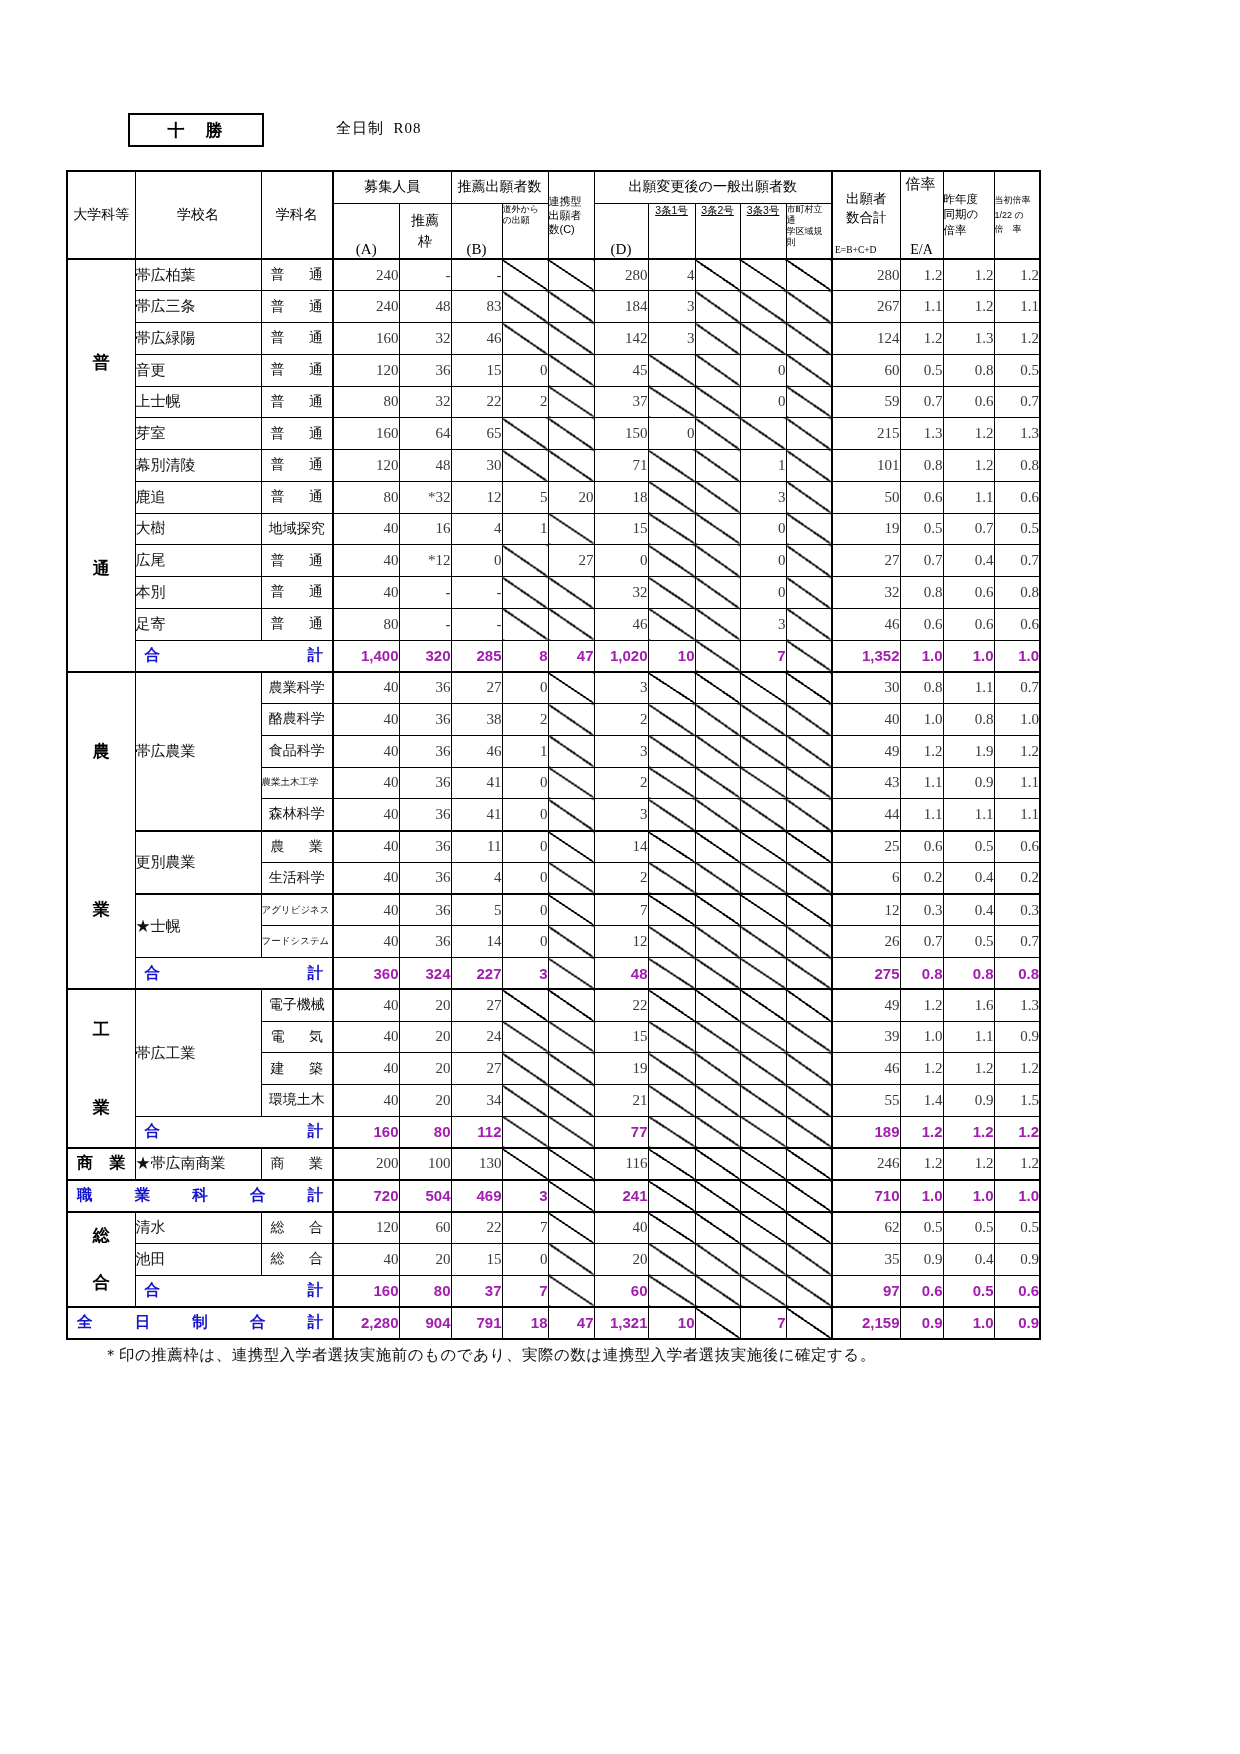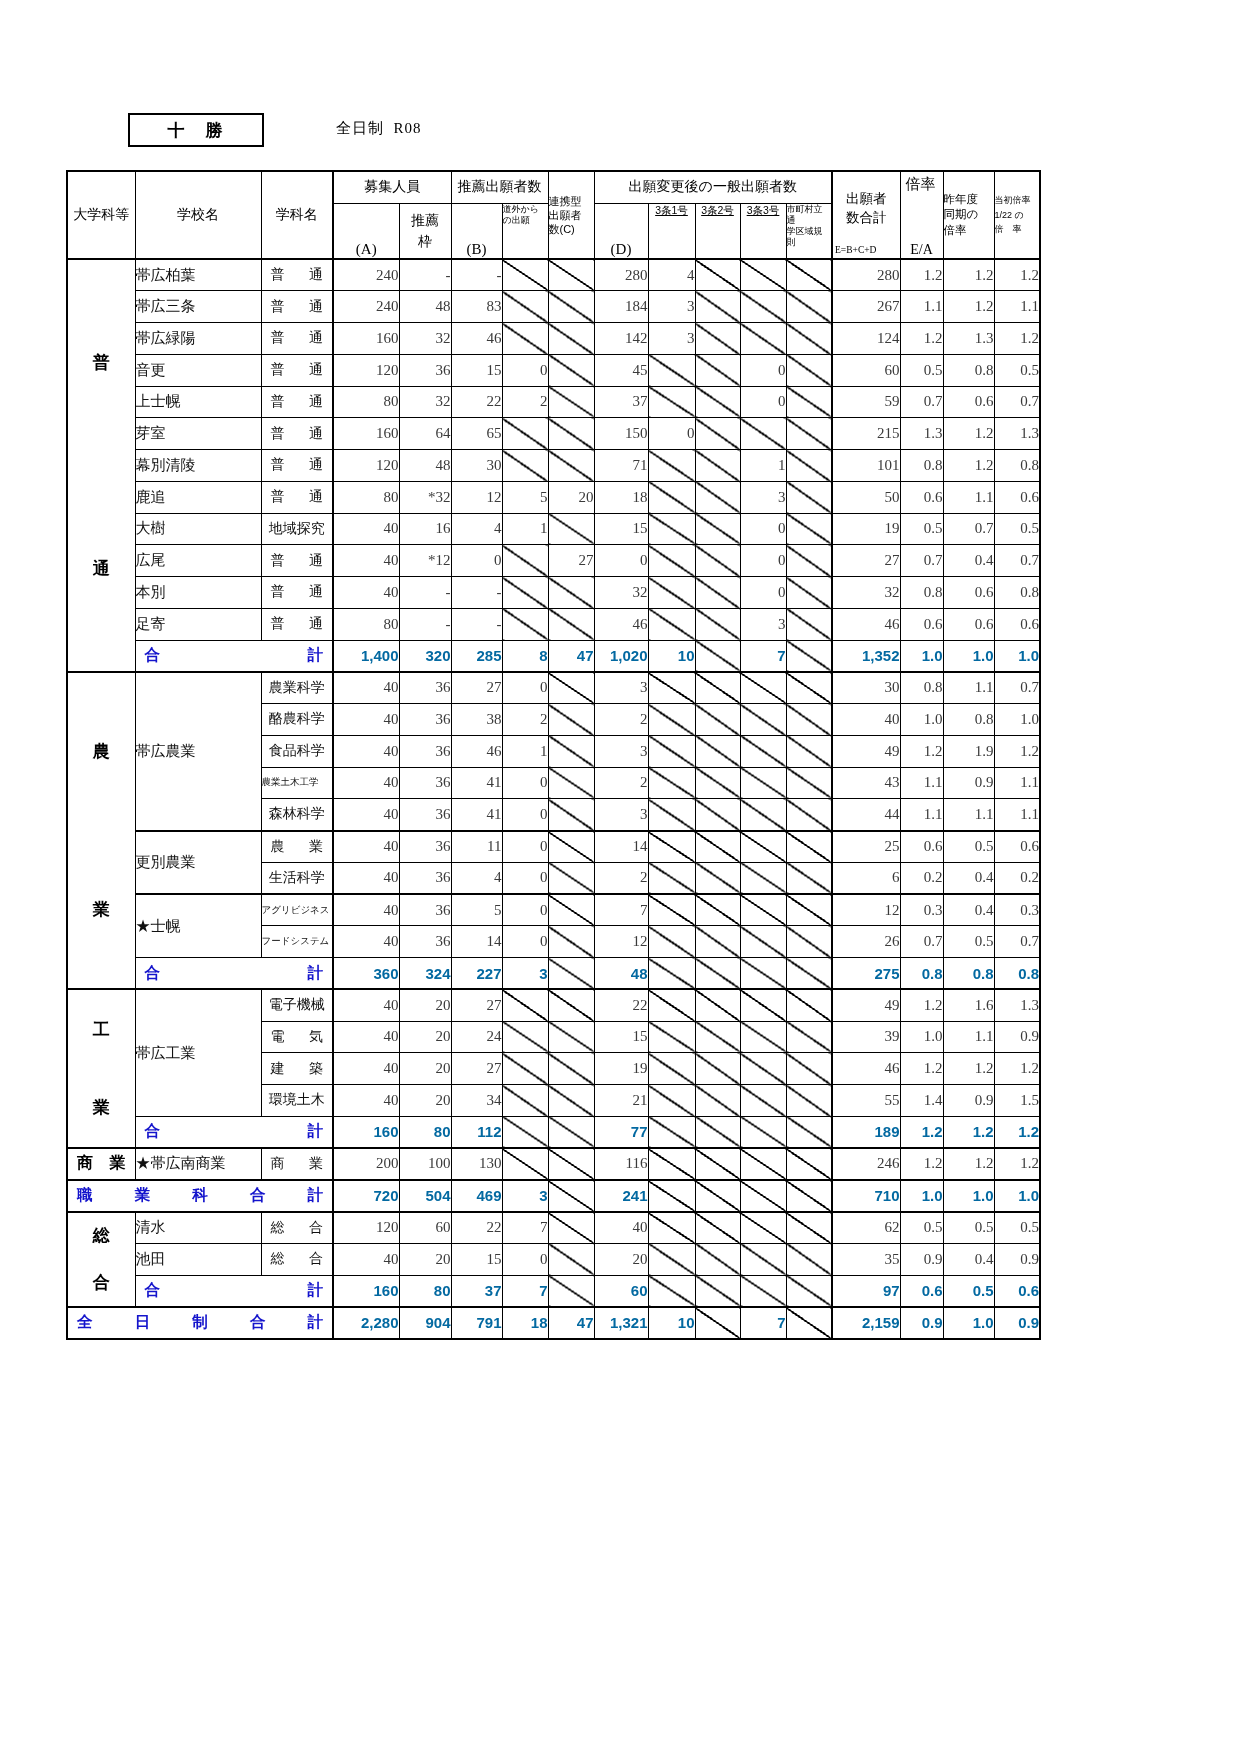--- a/index.html
+++ b/index.html
@@ -45,21 +45,21 @@
           font-family:"Liberation Serif","DejaVu Serif",serif;}
   .dept{vertical-align:middle;font-size:14px;text-align:center;color:#111;
         font-family:"Liberation Serif","DejaVu Serif",serif;}
   .dept.small{font-size:9.5px;text-align:left;}
   .spread{display:flex;justify-content:space-between;padding:0 9px;}
   .vcat{position:relative;}
   .vcat .vflex{position:absolute;left:0;top:0;right:0;bottom:0;display:flex;flex-direction:column;
                justify-content:space-around;align-items:center;font-size:17px;font-weight:bold;}
   .vcat .spread{font-size:16px;font-weight:bold;align-items:center;height:100%;}
   tr.total td{color:#1414cc;font-weight:bold;font-family:"Liberation Sans","DejaVu Sans",sans-serif;}
-  tr.total td.num{color:#0369a1;font-size:15px;}
+  tr.total td.num{color:#a21caf;font-size:15px;}
   .tlabel{vertical-align:middle;font-size:15.5px;}
   .tlabel .spread{padding:0 9px;}
   
   .footnote{position:absolute;left:103px;top:1345px;font-size:15.5px;color:#111;letter-spacing:0.5px;}
 </style>
 </head>
 <body>
 
 <div class="page">
 
@@ -892,14 +892,15 @@
           <td class="bt2 num">7</td>
           <td class="bt2 diag"></td>
           <td class="bl2 bt2 num">2,159</td>
           <td class="bt2 num">0.9</td>
           <td class="bt2 num">1.0</td>
           <td class="bt2 num">0.9</td>
         </tr>
       </tbody>
   </table>
 
+  <div class="footnote">＊印の推薦枠は、連携型入学者選抜実施前のものであり、実際の数は連携型入学者選抜実施後に確定する。</div>
 
 </div>
 
 </body></html>

